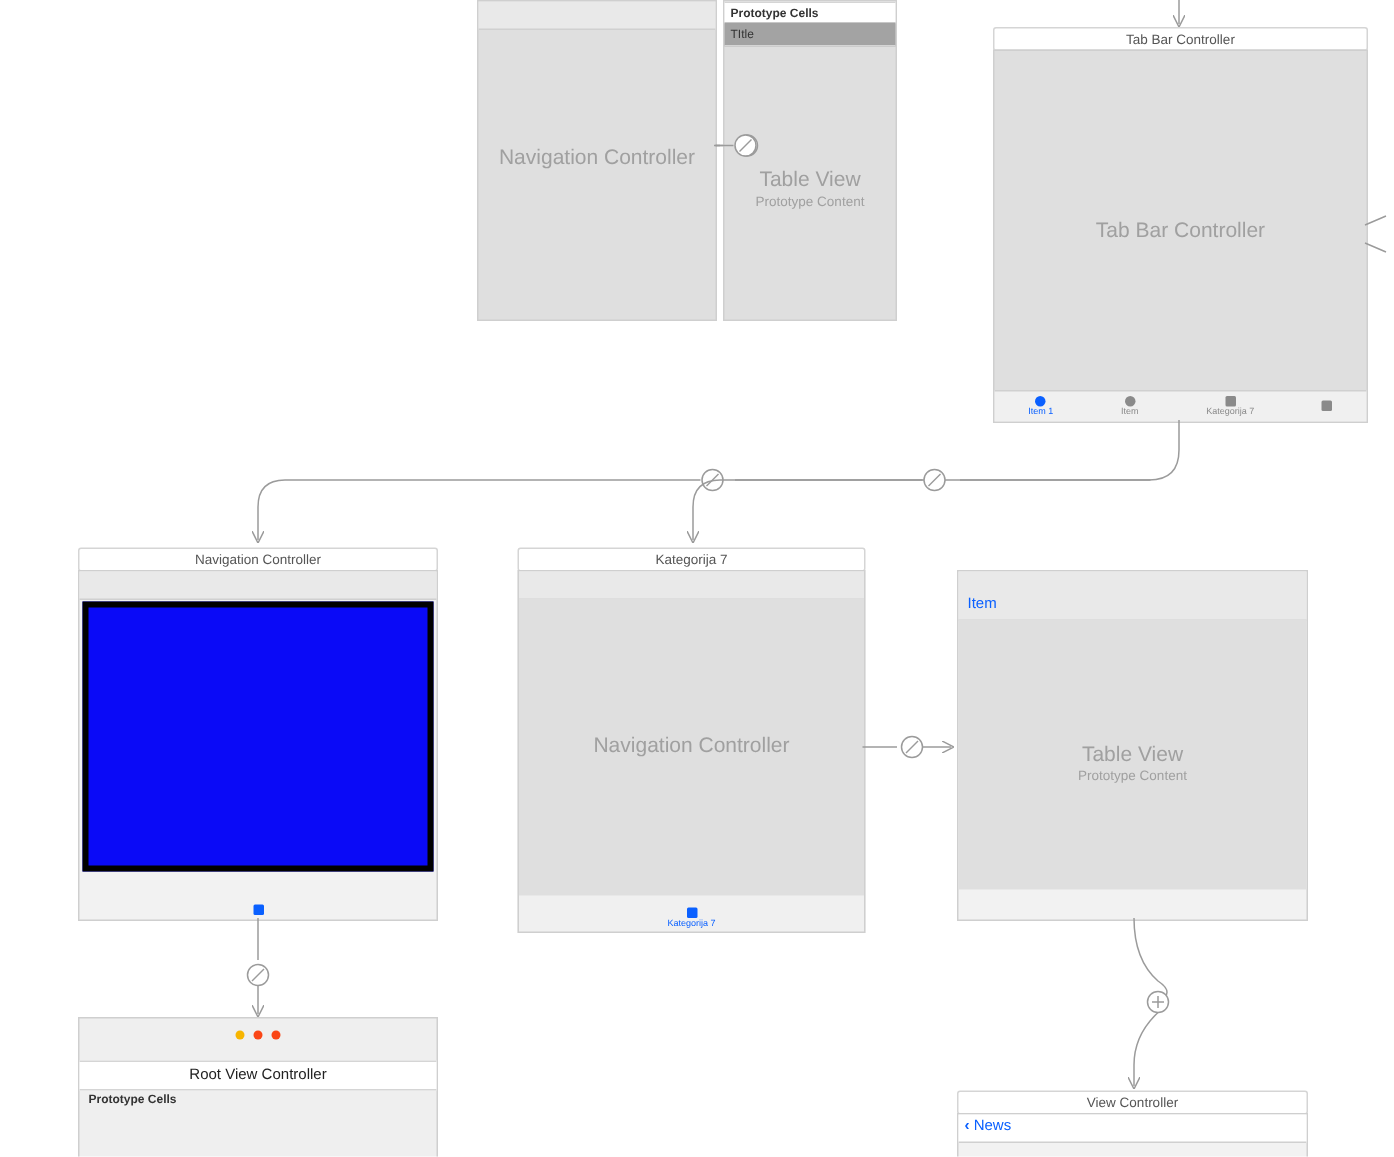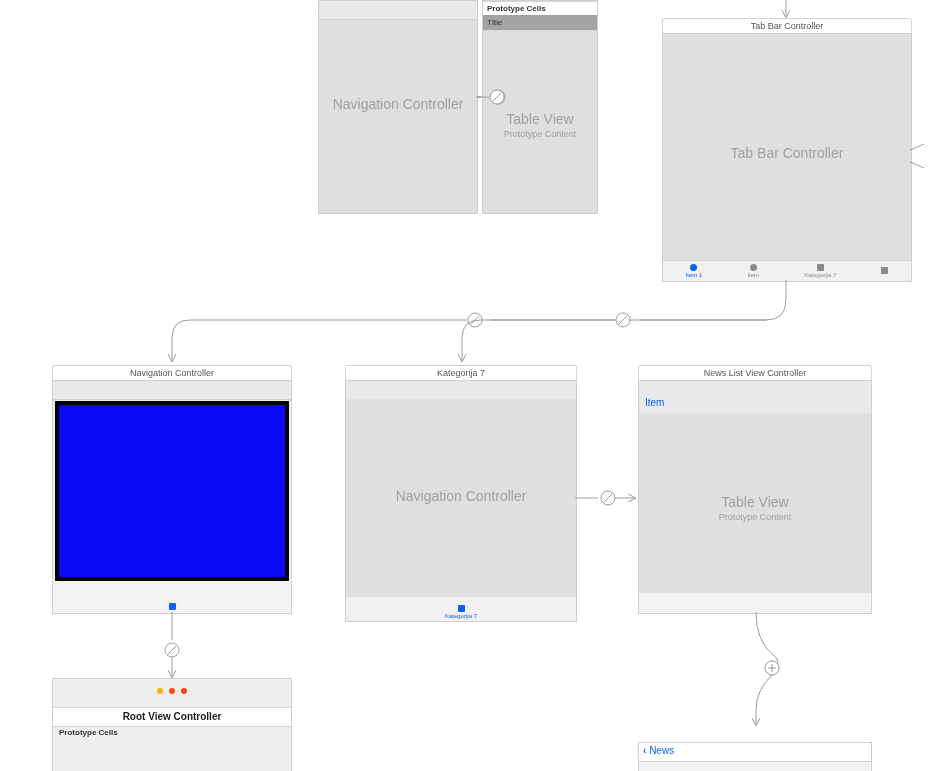--- a/index.html
+++ b/index.html
@@ -90,41 +90,41 @@
       <div class="center-title">
         <div class="t1">Navigation Controller</div>
       </div>
     </div>
     <div style="position:absolute;left:0;right:0;bottom:2px;text-align:center">
       <div class="mini-sq" style="margin:0 auto"></div>
       <div style="font-size:6px;color:#0a60ff;margin-top:1px">Kategorija 7</div>
     </div>
   </div>
 
-  <div class="label" style="left:638px;top:365px;width:232px">News List View Controller</div>
   <div class="scene" style="left:638px;top:380px;width:232px;height:232px;background:#f2f2f2">
     <div class="navbar" style="height:32px">
       <span class="item-link" style="top:16px">Item</span>
     </div>
     <div class="scene" style="left:0;top:32px;width:232px;height:180px;background:#dfdfdf;border:none">
       <div class="center-title">
         <div class="t1">Table View</div>
         <div class="t2">Prototype Content</div>
       </div>
     </div>
   </div>
 
   <div class="scene" style="left:52px;top:678px;width:238px;height:93px;background:#efefef">
     <div class="dots" style="top:6px">
       <span style="background:#f7b500"></span><span style="background:#fa4616"></span><span style="background:#fa4616"></span>
     </div>
-    <div style="position:absolute;left:0;right:0;top:28px;height:18px;background:#fff;border-top:0.5px solid #d5d5d5;border-bottom:0.5px solid #d5d5d5;text-align:center;font-size:10px;font-weight:700;line-height:18px">Root View Controller</div>
+    <div style="position:absolute;left:0;right:0;top:28px;height:18px;background:#fff;border-top:0.5px solid #d5d5d5;border-bottom:0.5px solid #d5d5d5;text-align:center;font-size:10px;font-weight:400;line-height:18px">Root View Controller</div>
     <div style="position:absolute;left:0;right:0;top:46px;font-size:8px;font-weight:600;padding:3px 6px;color:#333">Prototype Cells</div>
   </div>
 
+  <div class="label" style="left:638px;top:727px;width:232px">View Controller</div>
   <div class="scene" style="left:638px;top:742px;width:232px;height:29px;background:#f2f2f2">
     <div class="navbar" style="height:18px;background:#fff">
       <span class="back-link"><span style="font-weight:600">‹</span> <span>News</span></span>
     </div>
   </div>
 
   <svg class="wires">
     <defs>
       <marker id="arr" markerWidth="8" markerHeight="8" refX="6" refY="4" orient="auto">
           <path d="M0,0 L8,4 L0,8" fill="none" stroke="#9b9b9b"></path>

